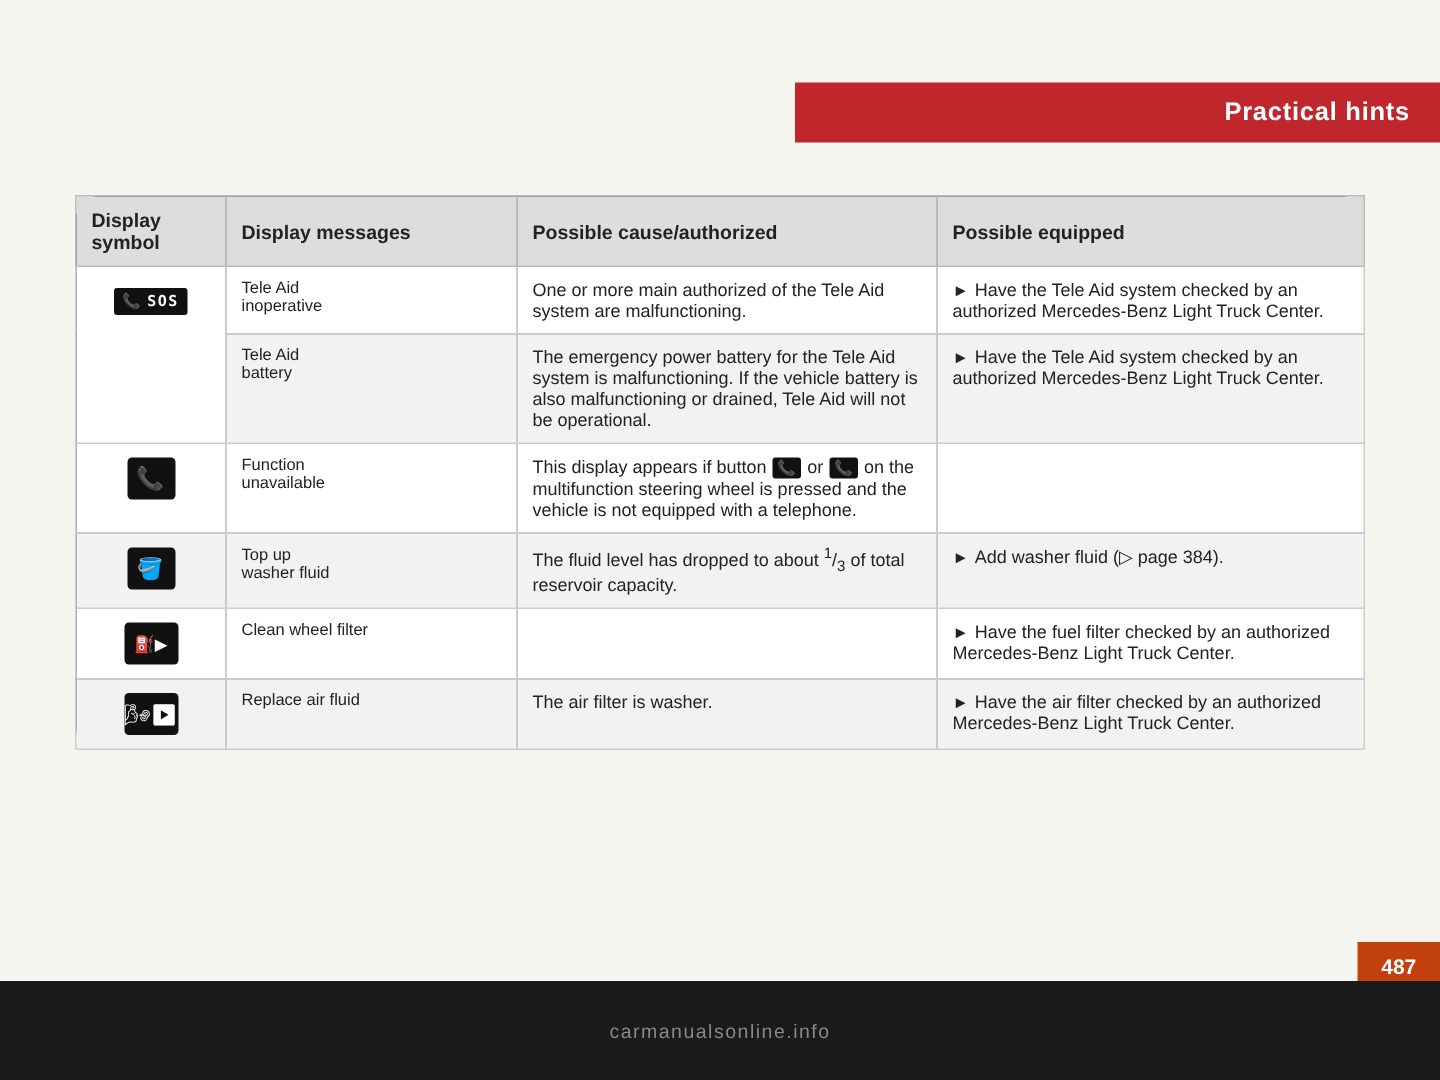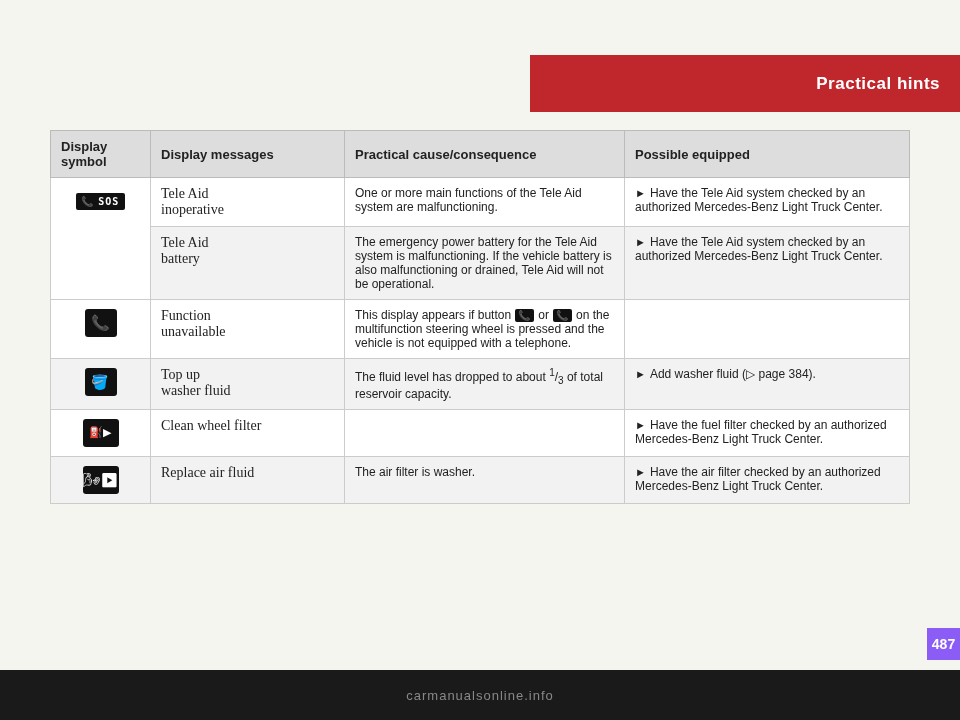--- a/index.html
+++ b/index.html
@@ -13,57 +13,57 @@
       overflow: hidden;
       position: relative;
     }
 
     
     .header-bar {
       position: absolute;
       top: 55px;
       right: 0;
       width: 430px;
-      height: 57px;
+      height: 40px;
       background: #c0272d;
       display: flex;
       align-items: center;
       justify-content: flex-end;
       padding-right: 20px;
     }
     .header-title {
       color: #fff;
       font-size: 17px;
       font-weight: bold;
       letter-spacing: 0.5px;
     }
 
     
     .page-number-badge {
       position: absolute;
       bottom: 60px;
       right: 0;
-      width: 33px;
+      width: 55px;
       height: 32px;
-      background: #8b5cf6;
+      background: #c2410c;
       display: flex;
       align-items: center;
       justify-content: center;
       color: #fff;
       font-size: 14px;
       font-weight: bold;
     }
 
     
     .watermark {
       position: absolute;
       bottom: 0;
       left: 0;
       right: 0;
-      height: 50px;
+      height: 66px;
       background: #1a1a1a;
       display: flex;
       align-items: center;
       justify-content: center;
       color: #888;
       font-size: 13px;
       letter-spacing: 1px;
     }
 
     
@@ -186,22 +186,22 @@
       width: 36px;
       height: 28px;
       border-radius: 3px;
       display: flex;
       align-items: center;
       justify-content: center;
       font-size: 14px;
     }
 
     .monospace {
-      font-family: Liberation Serif, serif;
-      font-size: 14px;
+      font-family: Liberation Sans, sans-serif;
+      font-size: 11px;
     }
 
     .solution-arrow {
       display: inline-block;
       margin-right: 4px;
       font-size: 11px;
     }
 
     
     .inline-phone-icon {
@@ -223,37 +223,37 @@
 <div class="header-bar">
   <span class="header-title">Practical hints</span>
 </div>
 
 <div class="table-container">
   <table>
     <thead>
       <tr>
         <th class="col-symbol">Display symbol</th>
         <th class="col-msg">Display messages</th>
-        <th class="col-cause">Practical cause/consequence</th>
+        <th class="col-cause">Possible cause/authorized</th>
         <th class="col-solution">Possible equipped</th>
       </tr>
     </thead>
     <tbody>
 
       <tr>
         <td class="col-symbol" rowspan="2">
           <div class="symbol-cell">
             <div class="icon-sos">
               <span>📞</span>
               <span>SOS</span>
             </div>
           </div>
         </td>
         <td class="col-msg monospace">Tele Aid<br>inoperative</td>
-        <td class="col-cause">One or more main functions of the Tele Aid system are malfunctioning.</td>
+        <td class="col-cause">One or more main authorized of the Tele Aid system are malfunctioning.</td>
         <td class="col-solution">
           <span class="solution-arrow">►</span>Have the Tele Aid system checked by an authorized Mercedes-Benz Light Truck Center.
         </td>
       </tr>
 
       <tr>
         <td class="col-msg monospace">Tele Aid<br>battery</td>
         <td class="col-cause">The emergency power battery for the Tele Aid system is malfunctioning. If the vehicle battery is also malfunctioning or drained, Tele Aid will not be operational.</td>
         <td class="col-solution">
           <span class="solution-arrow">►</span>Have the Tele Aid system checked by an authorized Mercedes-Benz Light Truck Center.

